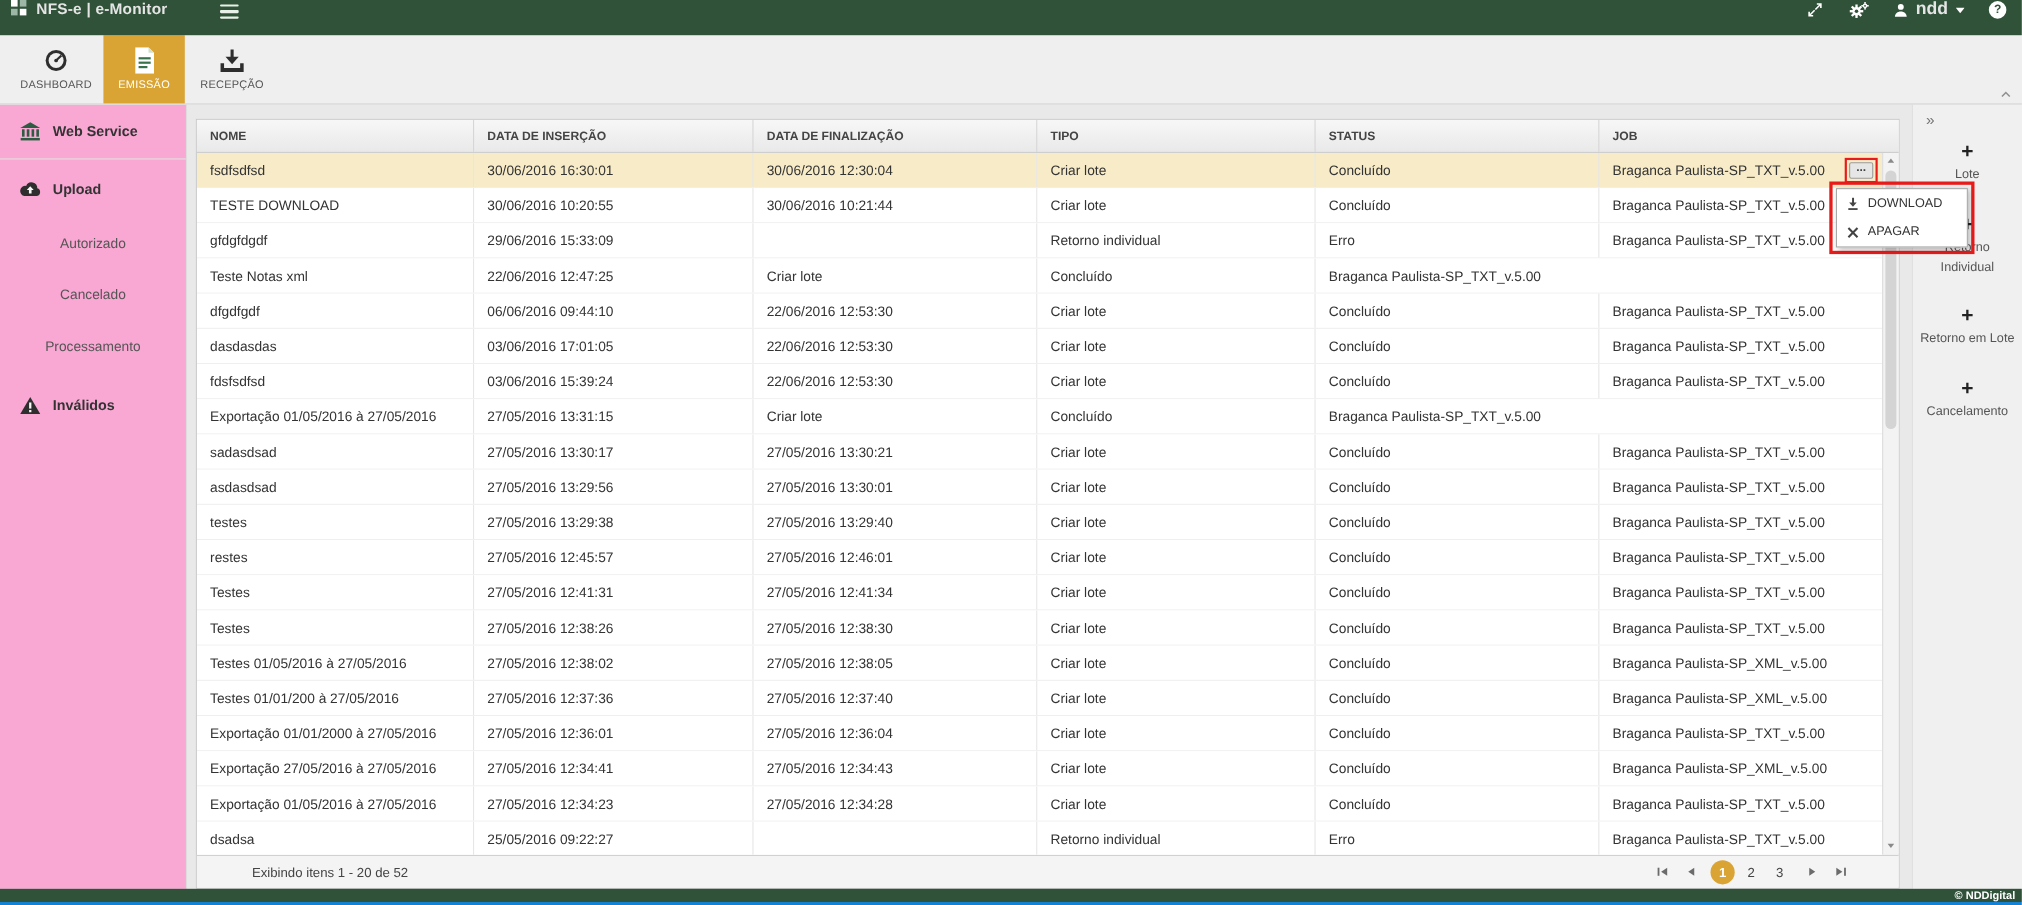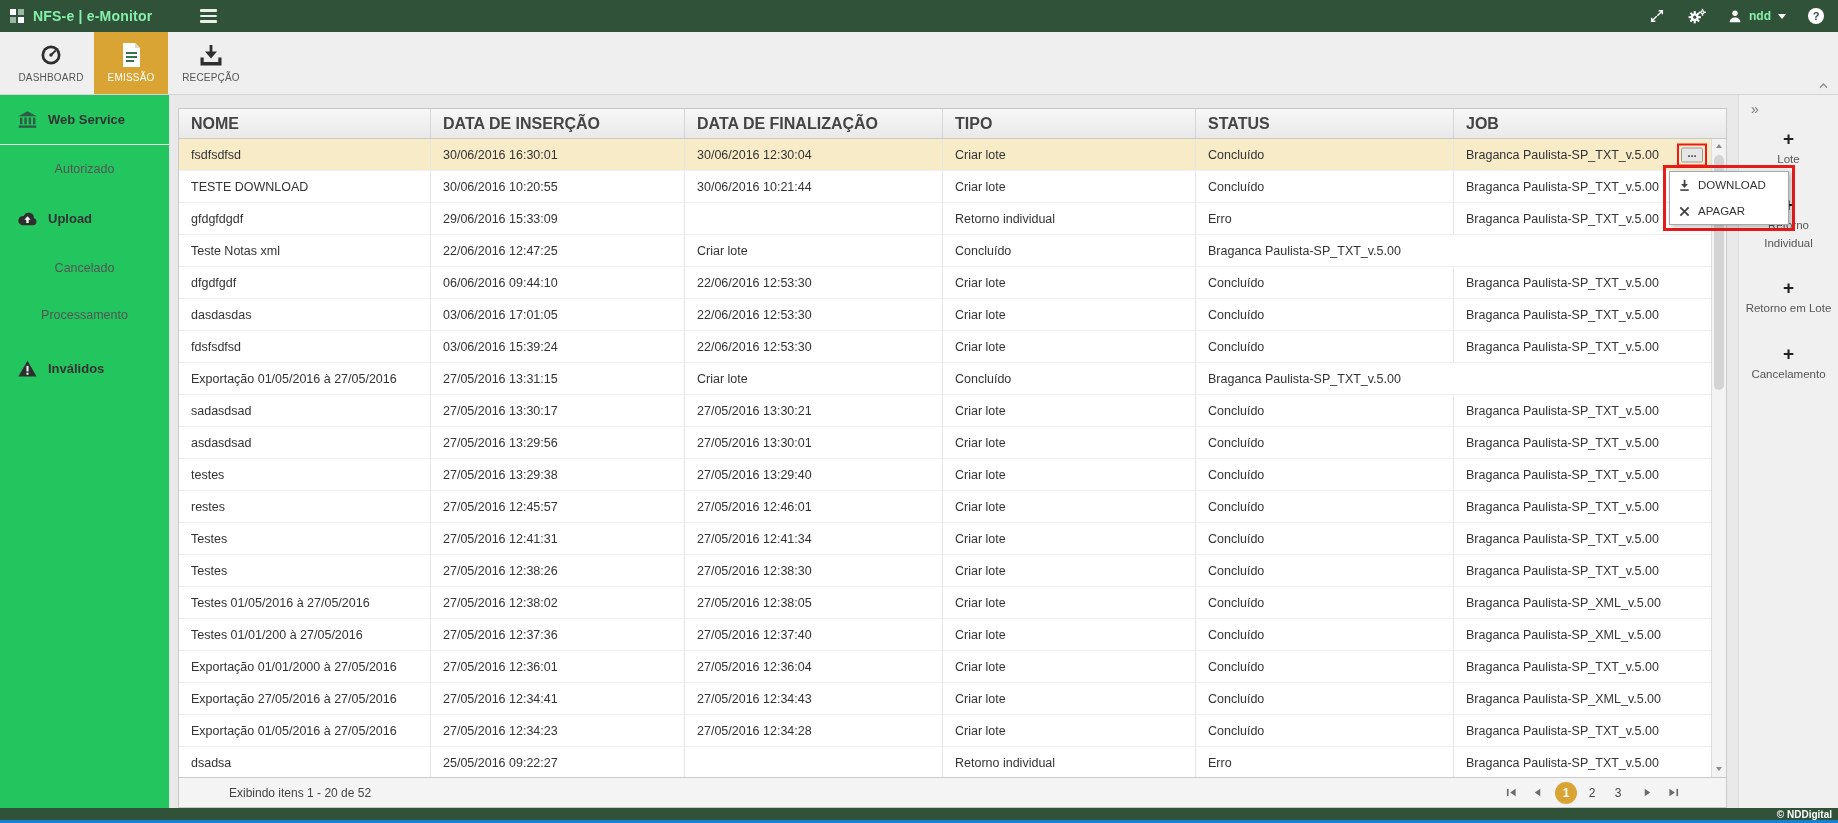--- a/index.html
+++ b/index.html
@@ -7,61 +7,61 @@
     --accent:#D9A433;
     --row_highlight:#F8ECC8;
     --annotation_red:#E81B1B;
     --footer_blue:#1581D3;
   }
   *{box-sizing:border-box;margin:0;padding:0;}
   html,body{width:1838px;height:823px;}
   body{position:relative;font-family:"Liberation Sans",sans-serif;background:#e9e9e9;overflow:hidden;}
 
   
-  .topbar{position:absolute;top:0;left:0;right:0;height:32px;background:var(--topbar_green);display:flex;align-items:center;color:#86efac;z-index:10;}
+  .topbar{position:absolute;top:0;left:0;right:0;height:32px;background:var(--topbar_green);display:flex;align-items:flex-start;color:#e5e5e5;z-index:10;}
   .logo{display:grid;grid-template-columns:6px 6px;gap:2px;margin:0 9px 0 10px;}
   .logo i{width:6px;height:6px;display:block;background:#fff;}
   .logo i:nth-child(2),.logo i:nth-child(3){background:#9db7a6;}
   .title{font-size:14px;font-weight:bold;letter-spacing:.2px;white-space:nowrap;}
   .hamburger{margin-left:44px;cursor:pointer;display:flex;flex-direction:column;gap:3px;padding:4px;}
   .hamburger i{width:17px;height:2.4px;background:#e9efe9;display:block;border-radius:1px;}
   .topbar-right{margin-left:auto;display:flex;align-items:center;gap:22px;padding-right:14px;}
   .tb-icon{display:inline-flex;align-items:center;justify-content:center;cursor:pointer;}
   .user-box{display:inline-flex;align-items:center;gap:7px;cursor:pointer;}
-  .uname{font-size:12px;font-weight:bold;}
+  .uname{font-size:16px;font-weight:bold;}
   .help{width:16px;height:16px;border-radius:50%;background:#fff;color:var(--topbar_green);font-size:11px;font-weight:bold;display:inline-flex;align-items:center;justify-content:center;cursor:pointer;}
   .help::after{content:"?";}
 
   
   .toolbar{position:absolute;top:32px;left:0;right:0;height:63px;background:#efefef;border-bottom:1px solid #d4d4d4;z-index:5;}
   .tabs{display:flex;height:100%;padding-left:14px;gap:6px;}
   .tab{width:74px;display:flex;flex-direction:column;align-items:center;justify-content:center;gap:5px;cursor:pointer;color:#555;}
   .tab .tlabel{font-size:10px;letter-spacing:.2px;}
   .tab.active{background:var(--accent);color:#fff;}
   .tab-icon{display:inline-flex;}
   .collapse-toolbar{position:absolute;right:9px;bottom:5px;cursor:pointer;display:inline-flex;}
 
   
-  .sidebar{position:absolute;top:95px;left:0;width:170px;bottom:15px;background:#22c55e;border-right:1px solid #ddd;z-index:4;}
+  .sidebar{position:absolute;top:95px;left:0;width:170px;bottom:15px;background:#f9a8d4;border-right:1px solid #ddd;z-index:4;}
   .side-item{position:relative;height:47px;display:flex;align-items:center;gap:10px;padding-left:16px;font-size:13px;color:#555;cursor:pointer;}
   .side-item.top{font-weight:bold;color:#333;}
   .side-item.sub{padding-left:0;justify-content:center;font-size:12.5px;}
   .side-item.selected .side-label{color:#222;}
   .side-item.selected::after{content:"";position:absolute;right:0;top:50%;transform:translateY(-50%);
     border-top:7px solid transparent;border-bottom:7px solid transparent;border-right:9px solid var(--accent);}
   [data-name="sidebar-item-web-service"]{height:50px;border-bottom:1px solid #e2e2e2;}
   [data-name="sidebar-item-upload"]{height:52px;}
   [data-name="sidebar-item-invalidos"]{margin-top:6px;height:48px;}
   .side-icon{display:inline-flex;width:22px;justify-content:center;}
   .side-ann{position:absolute;left:2px;right:2px;top:5px;bottom:5px;border:3px solid var(--annotation_red);pointer-events:none;z-index:6;}
 
   
   .table-wrap{position:absolute;left:178px;top:108px;width:1549px;bottom:15px;background:#fff;border:1px solid #c9c9c9;display:flex;flex-direction:column;z-index:3;}
   .thead{display:grid;grid-template-columns:252px 254px 258px 253px 258px 1fr;height:30px;background:linear-gradient(#f7f7f7,#e9e9e9);border-bottom:1px solid #c9c9c9;flex:0 0 30px;}
-  .th{display:flex;align-items:center;padding-left:12px;font-size:16px;font-weight:bold;color:#444;border-right:1px solid #d6d6d6;white-space:nowrap;overflow:hidden;cursor:pointer;}
+  .th{display:flex;align-items:center;padding-left:12px;font-size:11px;font-weight:bold;color:#444;border-right:1px solid #d6d6d6;white-space:nowrap;overflow:hidden;cursor:pointer;}
   .th:last-child{border-right:none;}
   .tbody{position:relative;flex:1 1 auto;overflow:hidden;}
   .trow{display:grid;grid-template-columns:252px 254px 258px 253px 258px 1fr;height:32px;border-bottom:1px solid #efefef;width:calc(100% - 15px);cursor:pointer;background:#fff;}
   .trow.hl{background:var(--row_highlight);}
   .td{display:flex;align-items:center;padding-left:12px;font-size:12.5px;color:#333;border-right:1px solid #e6e6e6;white-space:nowrap;overflow:hidden;position:relative;}
   .td:last-child{border-right:none;}
 
   .row-menu-ann{position:absolute;right:4px;top:50%;transform:translateY(-50%);border:2px solid var(--annotation_red);padding:2px;z-index:20;display:inline-flex;}
   .row-menu-btn{width:22px;height:15px;background:#e6e6e6;border:1px solid #9a9a9a;border-radius:2px;font-size:11px;font-weight:bold;color:#444;display:inline-flex;align-items:flex-start;justify-content:center;line-height:9px;cursor:pointer;}
 
@@ -217,31 +217,31 @@
           <path d="M12 0L23.5 6.5H.5z"></path>
           <rect x="2.5" y="8" width="3" height="8.5"></rect>
           <rect x="8" y="8" width="3" height="8.5"></rect>
           <rect x="13.5" y="8" width="3" height="8.5"></rect>
           <rect x="19" y="8" width="3" height="8.5"></rect>
           <rect x="1" y="18" width="22" height="3"></rect>
         </svg>
       </span>
       <span class="side-label" data-name="sidebar-item-label">Web Service</span>
     </div>
-    <div class="side-item sub" data-name="sidebar-item-autorizado">
-      <span class="side-label" data-name="sidebar-item-label">Autorizado</span>
-    </div>
     <div class="side-item top" data-name="sidebar-item-upload">
       <span class="side-icon" data-name="cloud-upload-icon">
         <svg width="21" height="15" viewBox="0 0 28 19">
           <path d="M7 18.5h14.5a4.8 4.8 0 0 0 1-9.4A7 7 0 0 0 9 6.2 5.4 5.4 0 0 0 7 18.5z" fill="#2e2e2e"></path>
           <path d="M14 6.5l-4.2 4.6h2.6v4.4h3.2v-4.4h2.6z" fill="#f8f8f8"></path>
         </svg>
       </span>
       <span class="side-label" data-name="sidebar-item-label">Upload</span>
+    </div>
+    <div class="side-item sub" data-name="sidebar-item-autorizado">
+      <span class="side-label" data-name="sidebar-item-label">Autorizado</span>
     </div>
     <div class="side-item sub" data-name="sidebar-item-cancelado">
       <span class="side-label" data-name="sidebar-item-label">Cancelado</span>
     </div>
     <div class="side-item sub" data-name="sidebar-item-processamento">
       <span class="side-label" data-name="sidebar-item-label">Processamento</span>
     </div>
     <div class="side-item top" data-name="sidebar-item-invalidos">
       <span class="side-icon" data-name="warning-icon">
         <svg width="19" height="17" viewBox="0 0 24 21">

